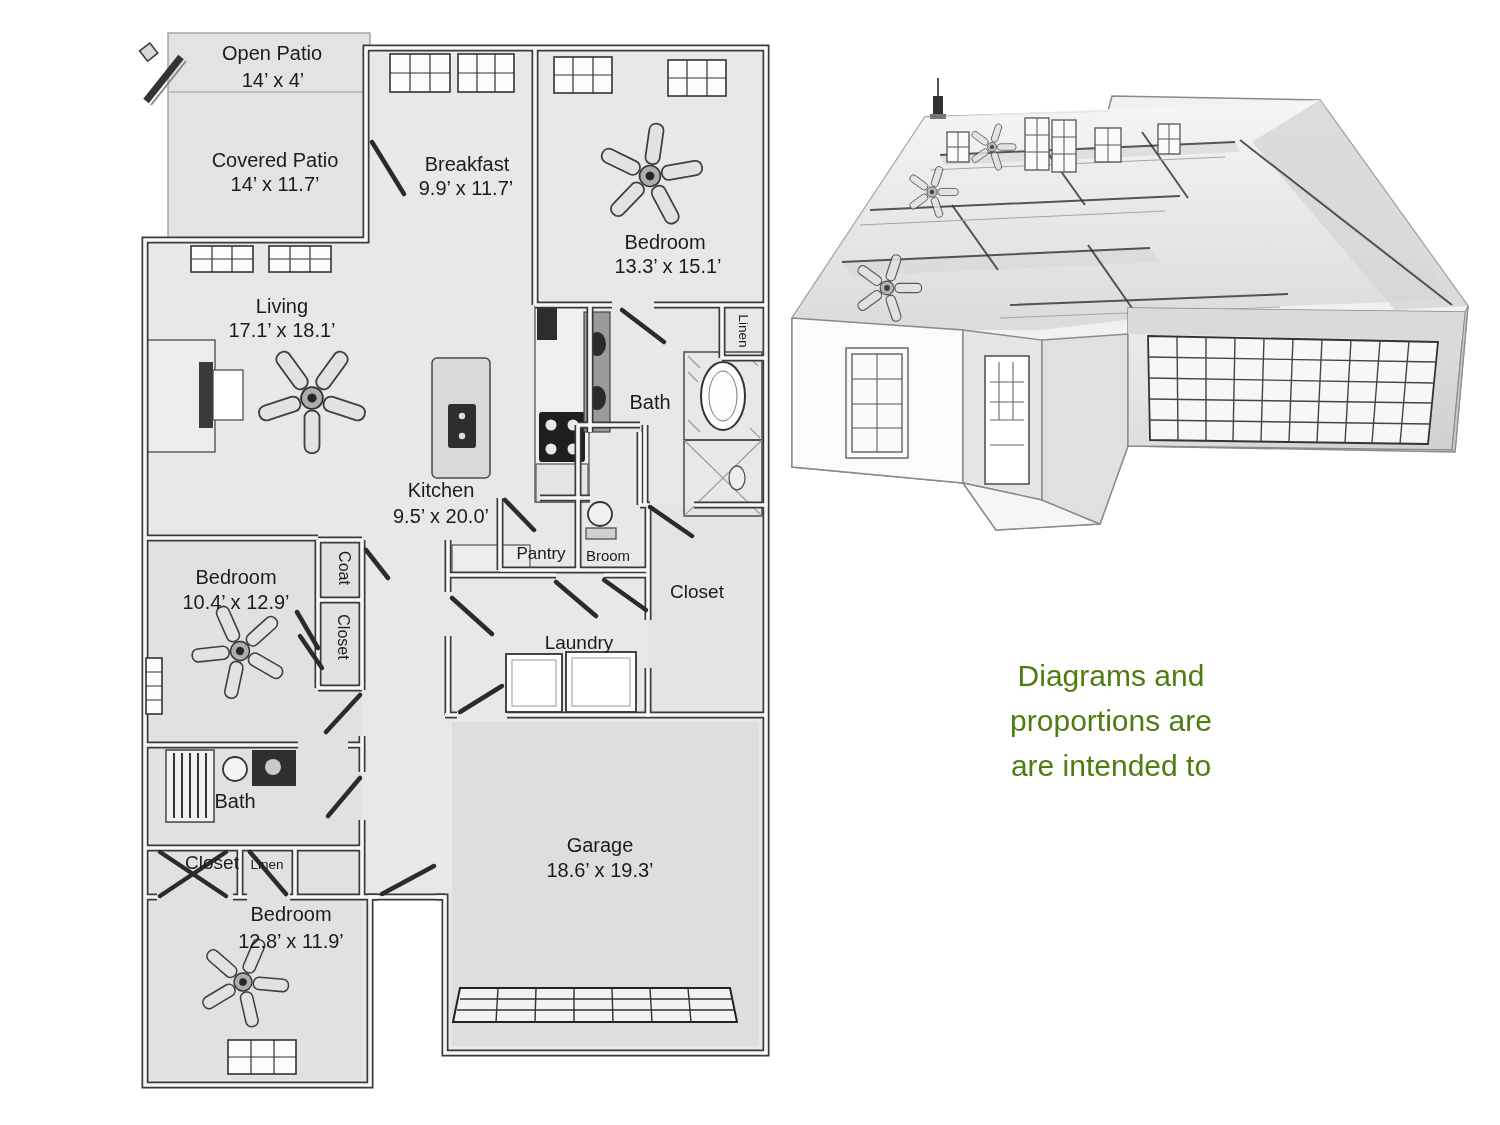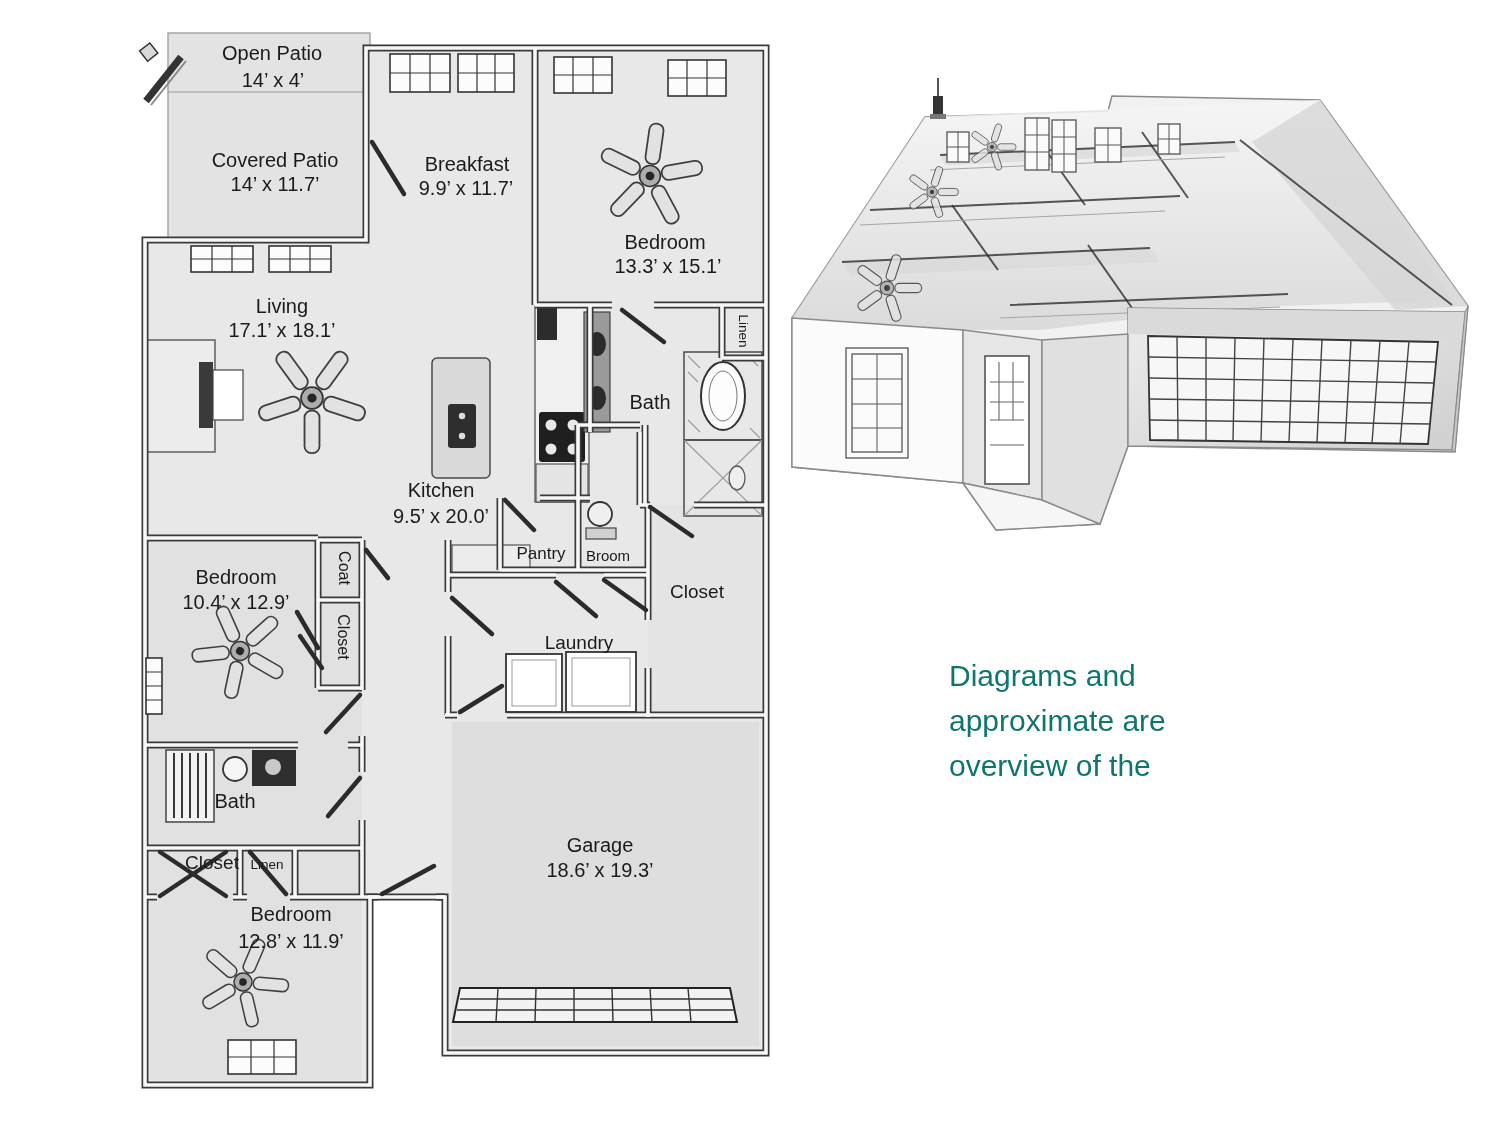--- a/index.html
+++ b/index.html
@@ -23,22 +23,22 @@
   text{fill:var(--label_text);text-anchor:middle;font-family:"Liberation Sans",sans-serif;}
   .t20{font-size:20px;} .t19{font-size:19px;} .t17{font-size:17px;}
   .t16{font-size:16px;} .t15{font-size:15px;} .t13{font-size:13.5px;}
   
   .iwall{stroke:#2e2e2e;stroke-width:2;fill:none;opacity:.8;}
   .iwall2{stroke:#a5a5a5;stroke-width:1;fill:none;}
   .r3face{stroke:#8a8a8a;stroke-width:1.4;}
   .r3grid{stroke:#444;stroke-width:1.4;fill:none;}
   .r3win rect{fill:#fafafa;stroke:#555;stroke-width:1.3;}
   .r3win path{stroke:#555;stroke-width:1;fill:none;}
-  .disclaimer{position:absolute;left:949px;top:653px;width:324px;
-              color:#0f766e;font-size:30px;line-height:45px;font-weight:400;}
+  .disclaimer{position:absolute;left:949px;top:653px;width:324px;text-align:center;
+              color:#4d7c0f;font-size:30px;line-height:45px;font-weight:400;}
 </style>
 </head>
 <body>
 
 <div class="stage">
 
 <svg width="1500" height="1125" viewBox="0 0 1500 1125">
   <defs>
     <g id="fanShape">
       <g class="blades">
@@ -313,17 +313,17 @@
     </g>
 
     <use href="#fanShape" transform="translate(992,147) scale(0.5)" opacity=".85"></use>
     <use href="#fanShape" transform="translate(932,192) scale(0.55)" opacity=".85"></use>
     <use href="#fanShape" transform="translate(887,288) scale(0.72)" opacity=".85"></use>
   </g>
 </svg>
 
 <div class="disclaimer">
   <div>Diagrams and</div>
-  <div>approximate are</div>
-  <div>overview of the</div>
+  <div>proportions are</div>
+  <div>are intended to</div>
 </div>
 
 </div>
 
 </body></html>

